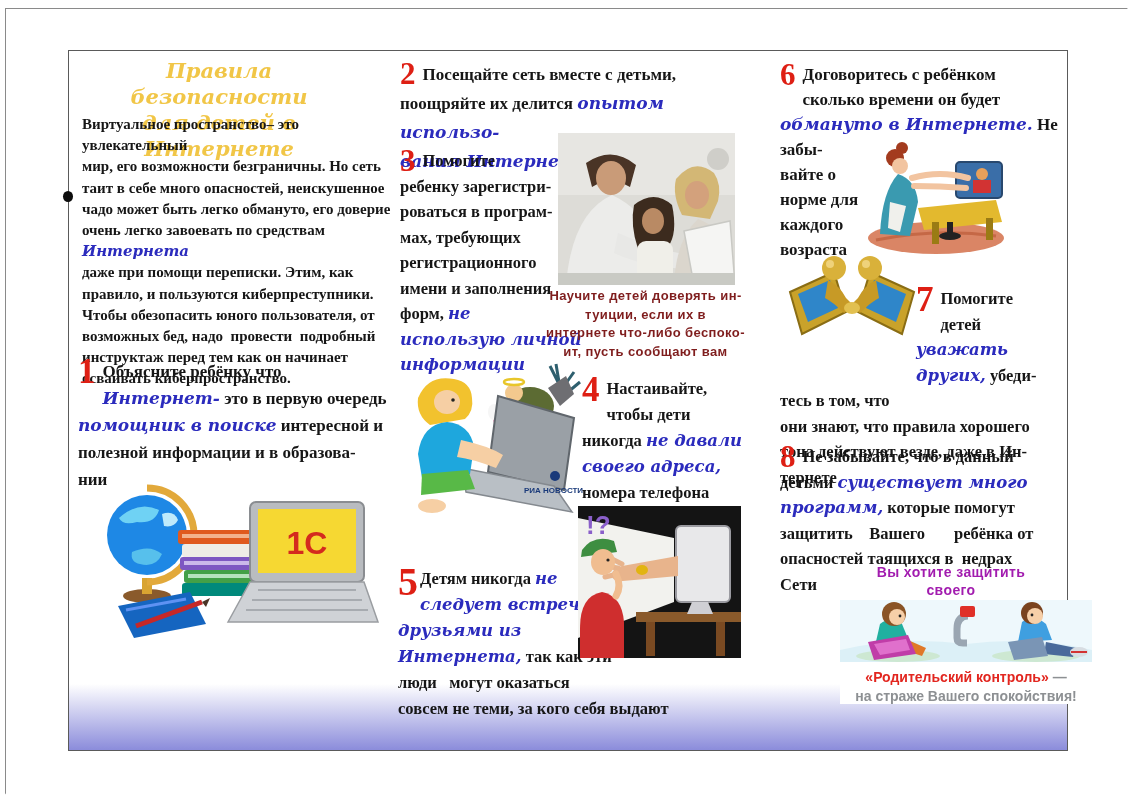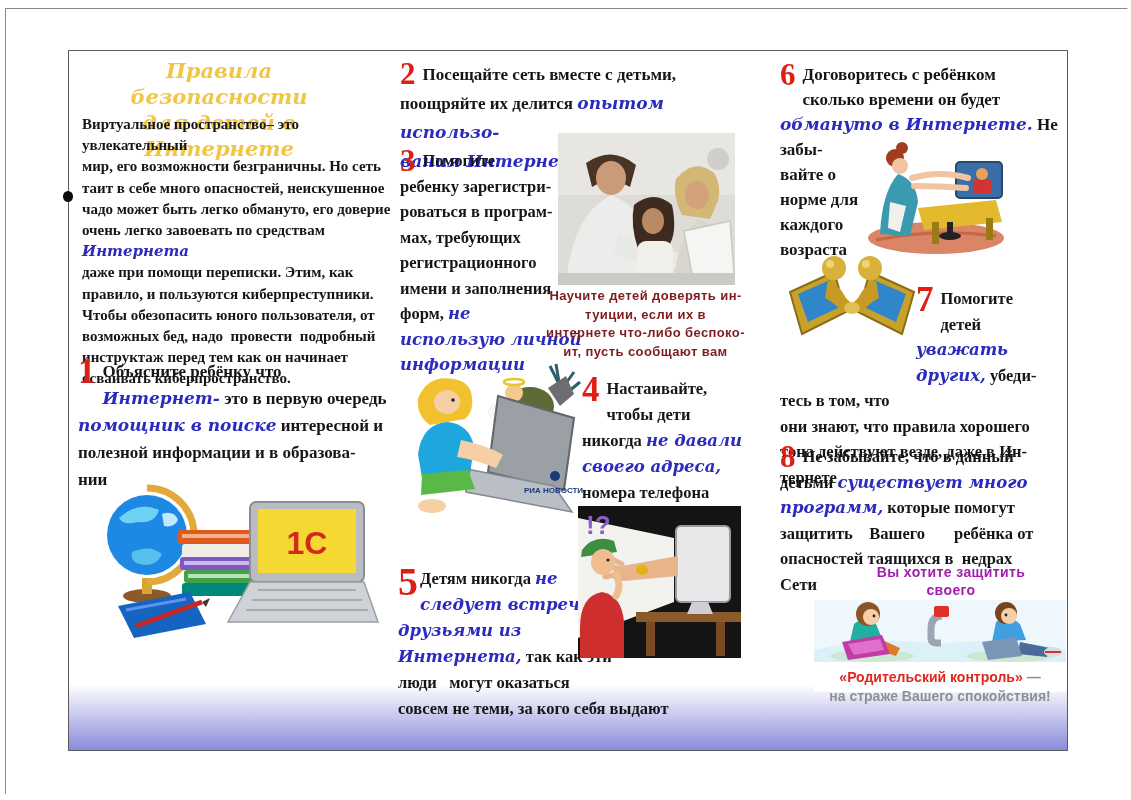--- a/index.html
+++ b/index.html
@@ -46,21 +46,21 @@
   #cap-question{left:852px;top:563px;width:198px;font-size:14px;line-height:18px;color:#a21caf;}
 
   .illo{position:absolute;z-index:2;}
   #illoA{left:92px;top:474px;}
   #photoB{left:558px;top:133px;}
   #cartoonC{left:402px;top:360px;}
   #cartoonD{left:578px;top:506px;}
   #cartoonE{left:862px;top:136px;}
   #imageF{left:788px;top:252px;}
 
-  #parentalBox{position:absolute;left:814px;top:600px;width:252px;height:92px;background:#fff;z-index:6;}
+  #parentalBox{position:absolute;left:840px;top:600px;width:252px;height:104px;background:#fff;z-index:6;}
   #cap-parental{position:relative;margin-top:2px;width:252px;font-family:"Liberation Sans",sans-serif;
        font-weight:bold;font-size:14px;line-height:19px;text-align:center;white-space:pre-wrap;}
   .red{color:#e2261f;}
   .gray{color:#8d9093;}
 </style>
 </head>
 <body>
 
 <div class="page">
 

